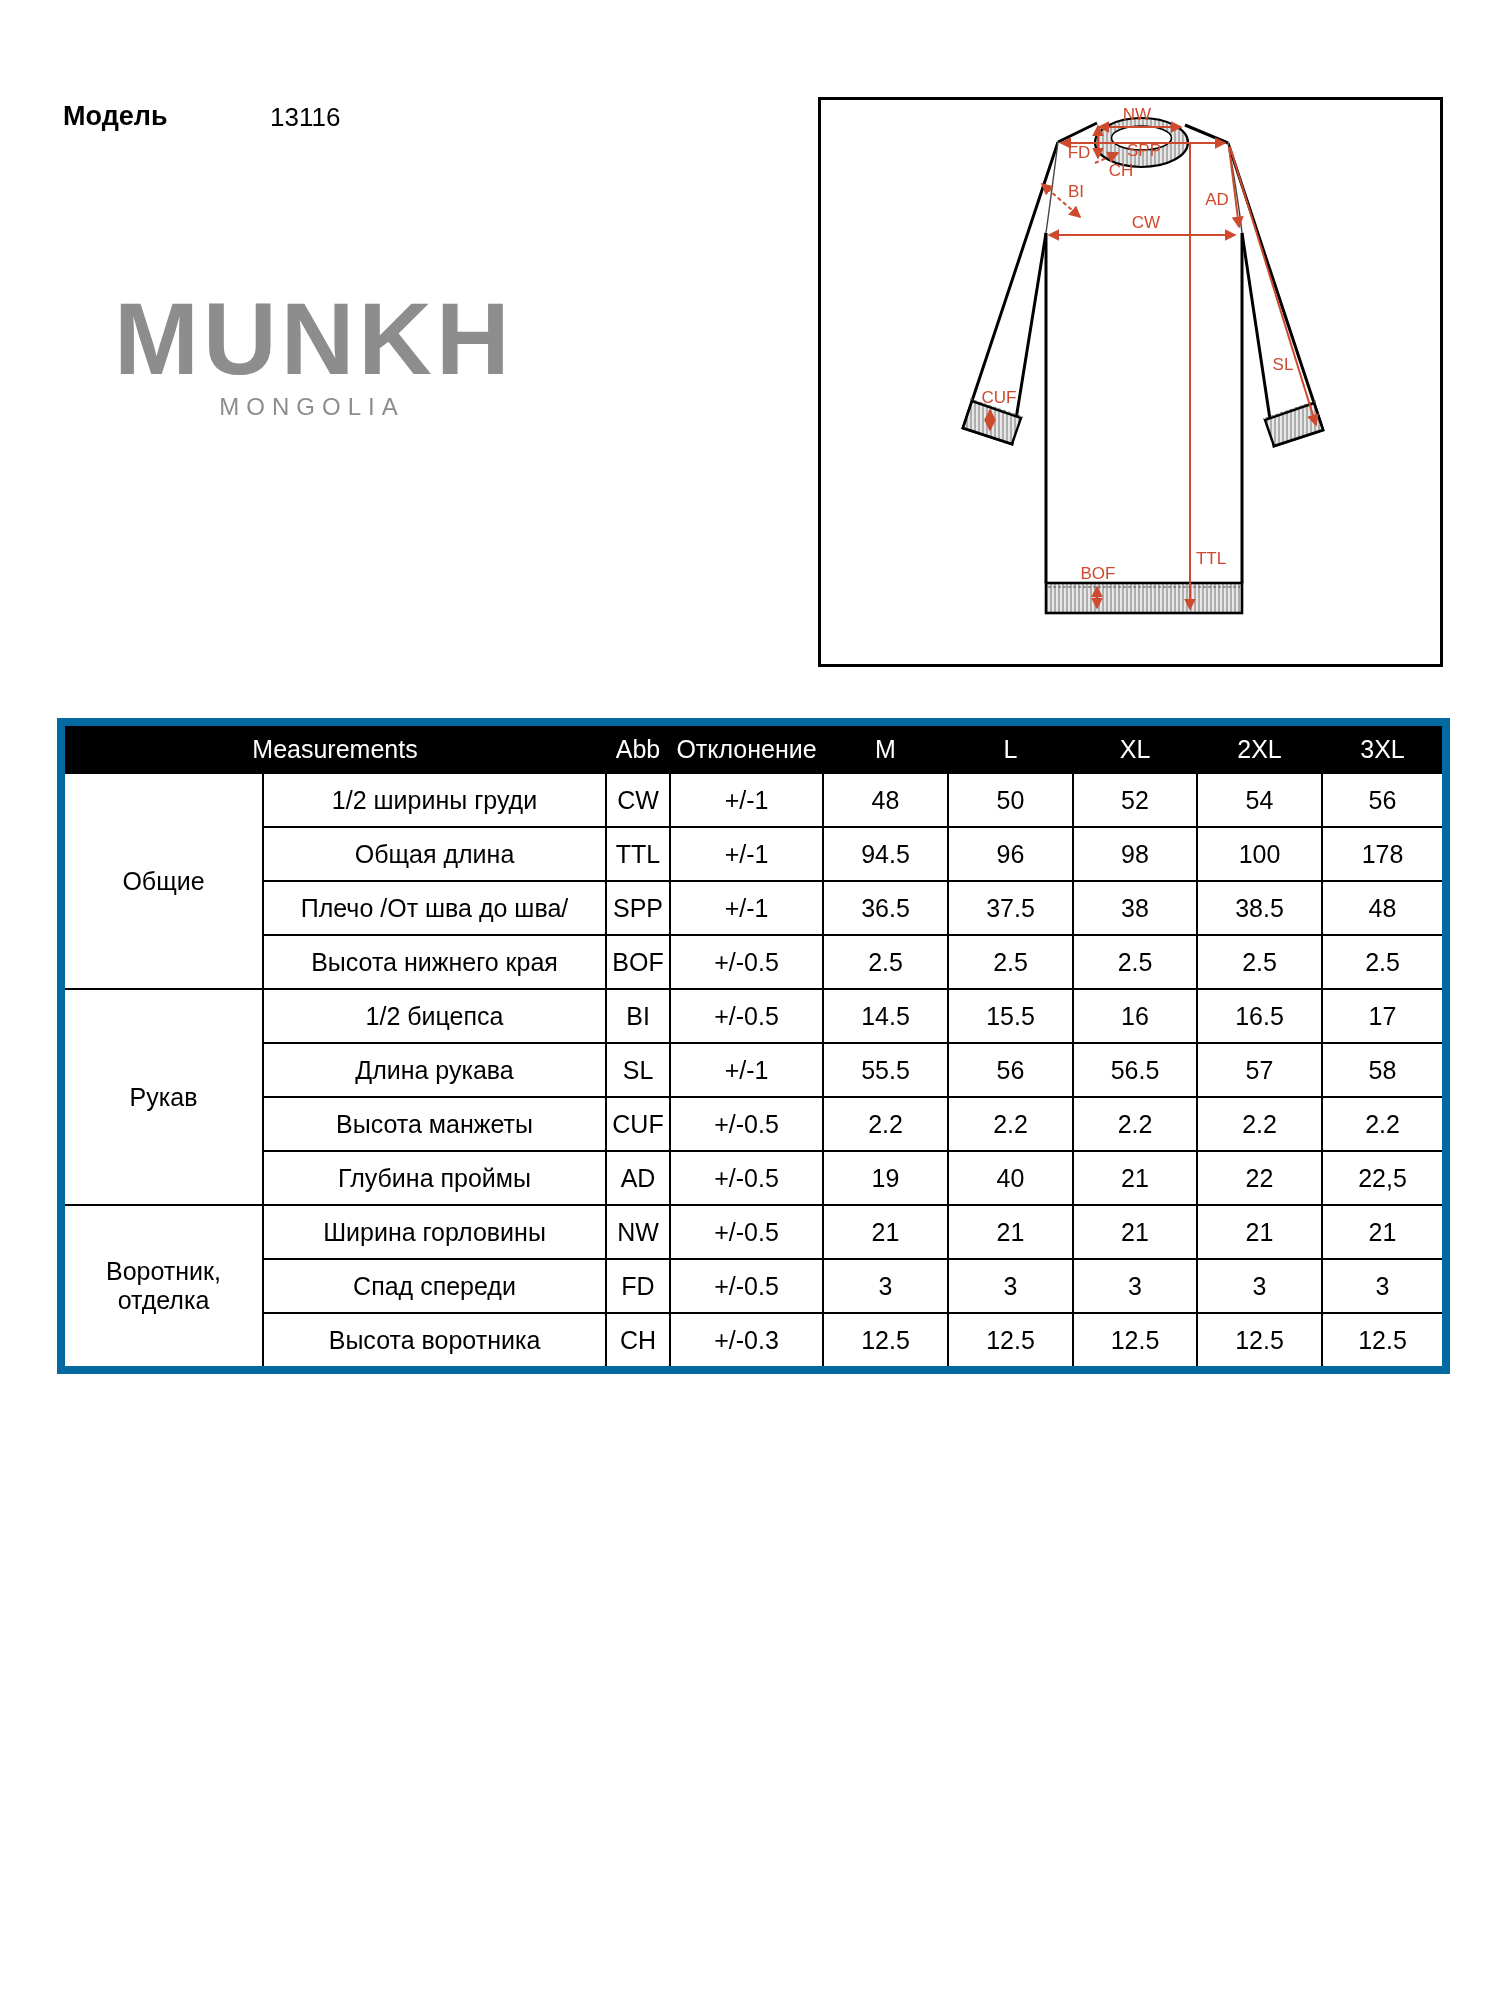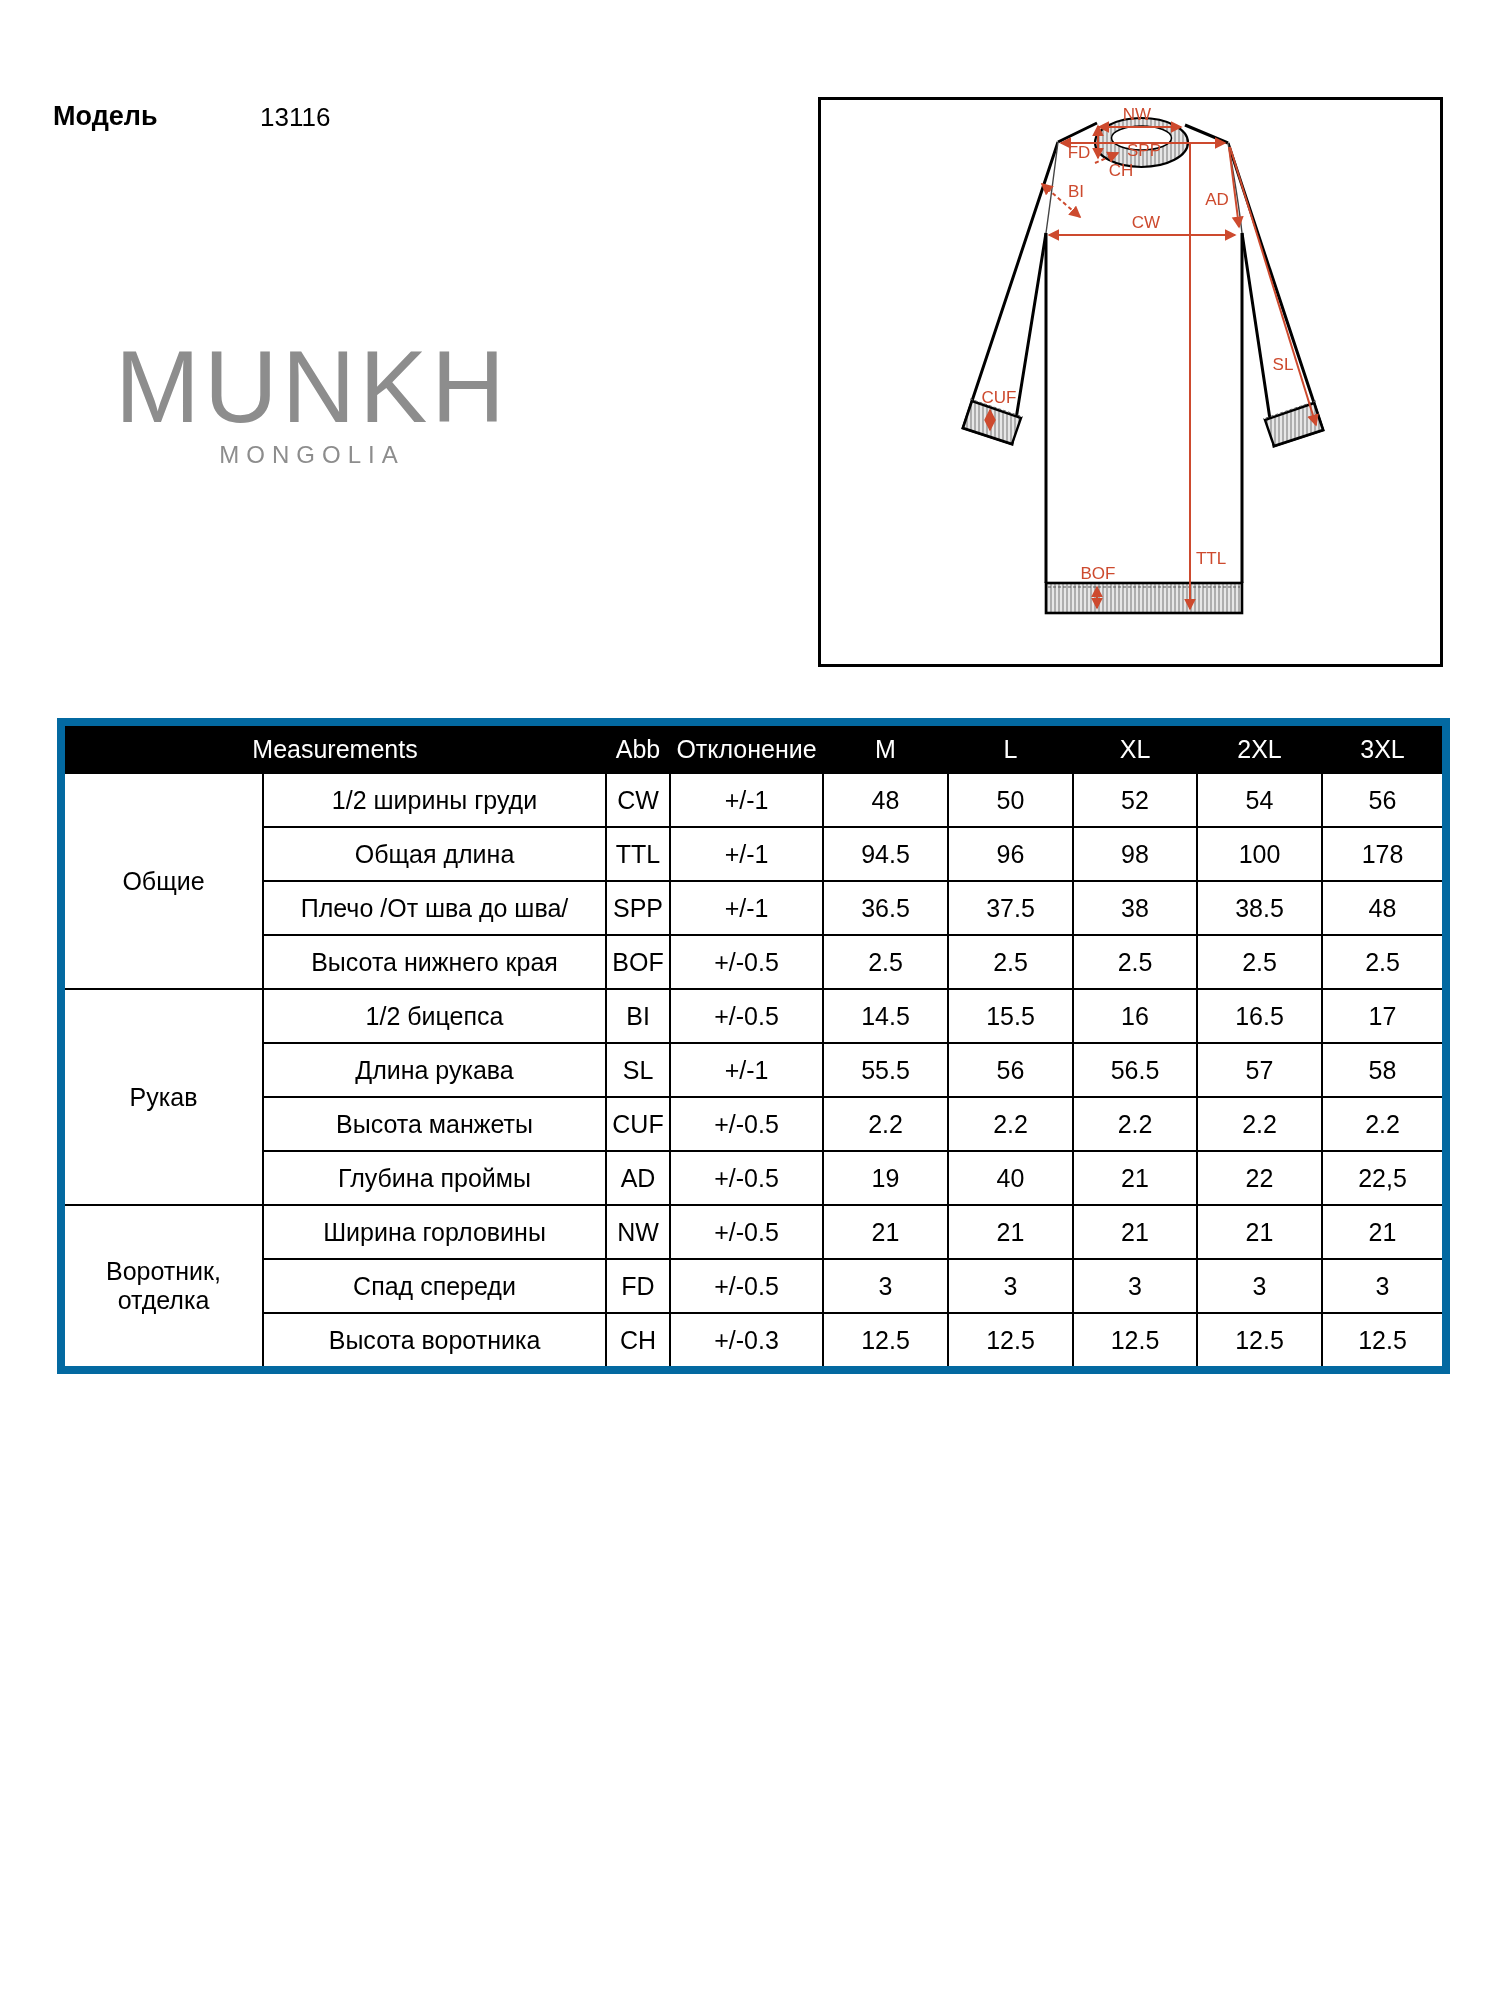--- a/index.html
+++ b/index.html
@@ -1,22 +1,22 @@
 <!DOCTYPE html>
 <html><head>
 <meta charset="utf-8">
 <style>
   html,body{margin:0;padding:0;background:#fff;}
   .page{position:relative;width:1500px;height:2000px;background:#fff;overflow:hidden;
         font-family:"Liberation Sans", sans-serif;color:#000;}
-  .model-row{position:absolute;left:53px;top:101px;font-size:27px;}
+  .model-row{position:absolute;left:63px;top:101px;font-size:27px;}
   .model-label{font-weight:bold;}
   .model-number{position:absolute;left:207px;top:1px;font-weight:normal;font-size:26px;}
   .logo{position:absolute;left:114px;top:286px;width:396px;text-align:center;color:#8d8d8d;}
-  .logo-main{font-size:102px;line-height:1.05;letter-spacing:4px;font-weight:400;margin-top:48px;}
+  .logo-main{font-size:102px;line-height:1.05;letter-spacing:4px;font-weight:700;}
   .logo-sub{font-size:24px;letter-spacing:7px;}
   .diagram{position:absolute;left:818px;top:97px;width:625px;height:570px;}
   table.meas{position:absolute;left:57px;top:718px;width:1386px;border-collapse:collapse;
              table-layout:fixed;border:8px solid #0369a1;font-size:25px;}
   table.meas th, table.meas td{border:2px solid #000;height:52px;padding:0;text-align:center;
              font-weight:normal;vertical-align:middle;line-height:1.15;}
   tr.head th{background:#000;color:#fff;border-color:#000;height:46px;}
   th.h-meas{text-align:left;padding-left:12px;}
   td.name{text-align:left;padding-left:9px;}
   .red{fill:#cd4a2e;font-size:17px;font-family:"Liberation Sans",sans-serif;}

